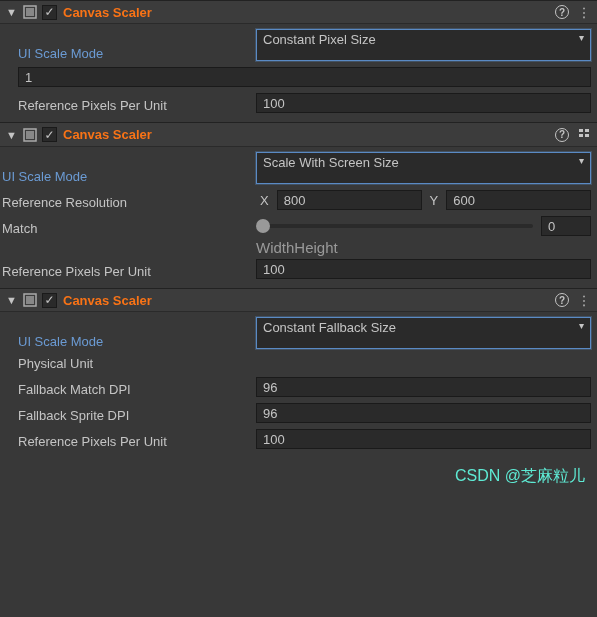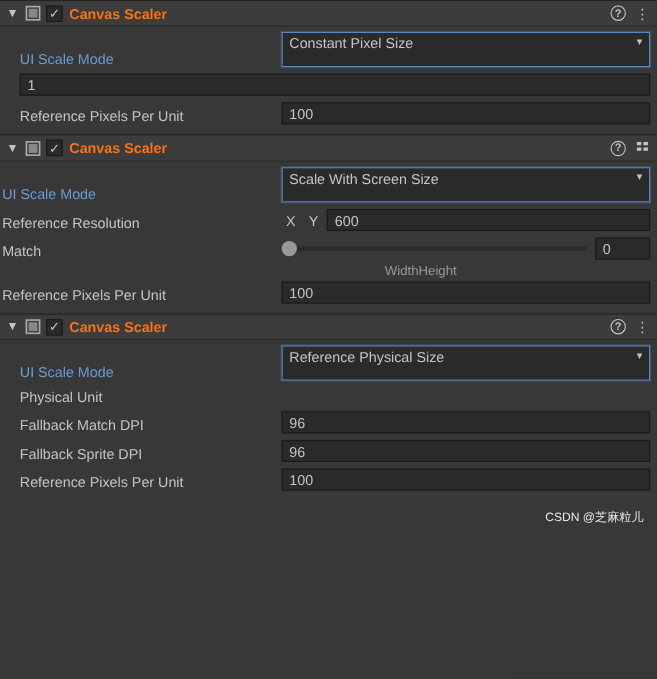--- a/index.html
+++ b/index.html
@@ -44,22 +44,22 @@
     flex: 1; height: 4px; background: #2a2a2a; border-radius: 2px; position: relative;
   }
   .slider-thumb {
     position: absolute; left: 0; top: -5px; width: 14px; height: 14px;
     background: #999; border-radius: 50%;
   }
   .slider-value {
     width: 50px; background: #2a2a2a; border: 1px solid #1a1a1a; color: #c4c4c4;
     padding: 2px 6px; height: 20px; text-align: left;
   }
-  .slider-labels { display: flex; justify-content: center; padding: 0 6px 0 256px; font-size: 12px; color: #999; }
-  .watermark { text-align: right; padding: 8px 12px; color: #e5e5e5; font-size: 11px; }
+  .slider-labels { display: flex; justify-content: flex-start; padding: 0 6px 0 256px; font-size: 15px; color: #999; }
+  .watermark { text-align: right; padding: 8px 12px; color: #5eead4; font-size: 16px; }
   .panel-body { padding: 2px 0 6px 0; }
   .no-left { padding-left: 2px; }
 </style>
 </head>
 <body>
 
 <div class="panel">
   <div class="header">
     <span class="foldout">▼</span>
     <span class="comp-icon">
@@ -118,20 +118,21 @@
     <div class="row no-left">
       <div class="label blue" style="width:254px">UI Scale Mode</div>
       <div class="field-area">
         <div class="dropdown blue">Scale With Screen Size</div>
       </div>
     </div>
     <div class="row no-left">
       <div class="label" style="width:254px">Reference Resolution</div>
       <div class="field-area">
         <span class="xy-label">X</span>
+        <div class="numfield">800</div>
         <span class="xy-label">Y</span>
         <div class="numfield">600</div>
       </div>
     </div>
     <div class="row no-left">
       <div class="label" style="width:254px">Match</div>
       <div class="slider-wrap">
         <div class="slider">
           <div class="slider-thumb"></div>
         </div>
@@ -164,21 +165,21 @@
     <span class="header-title">Canvas Scaler</span>
     <div class="header-icons">
       <span class="help-icon">?</span>
       <span class="menu-icon">⋮</span>
     </div>
   </div>
   <div class="panel-body">
     <div class="row">
       <div class="label blue">UI Scale Mode</div>
       <div class="field-area">
-        <div class="dropdown blue">Reference Physical Size</div>
+        <div class="dropdown blue">Constant Fallback Size</div>
       </div>
     </div>
     <div class="row">
       <div class="label">Physical Unit</div>
     </div>
     <div class="row">
       <div class="label">Fallback Match DPI</div>
       <div class="field-area">
         <div class="numfield">96</div>
       </div>

